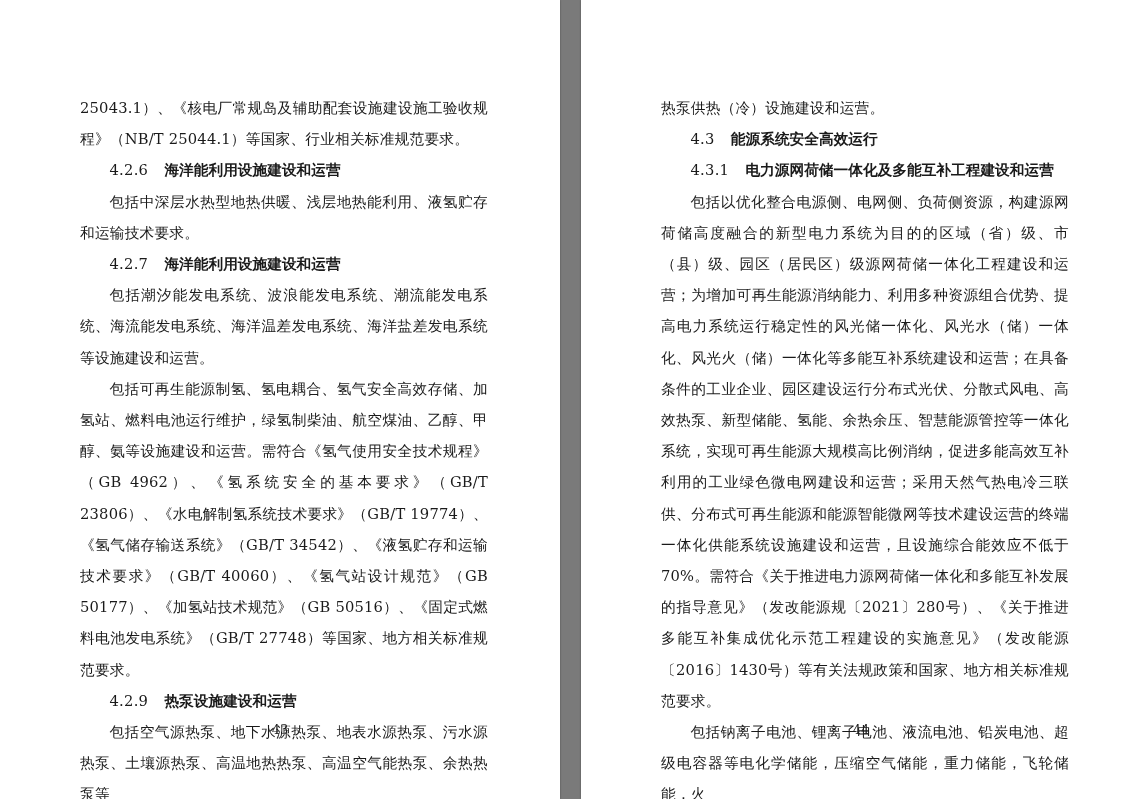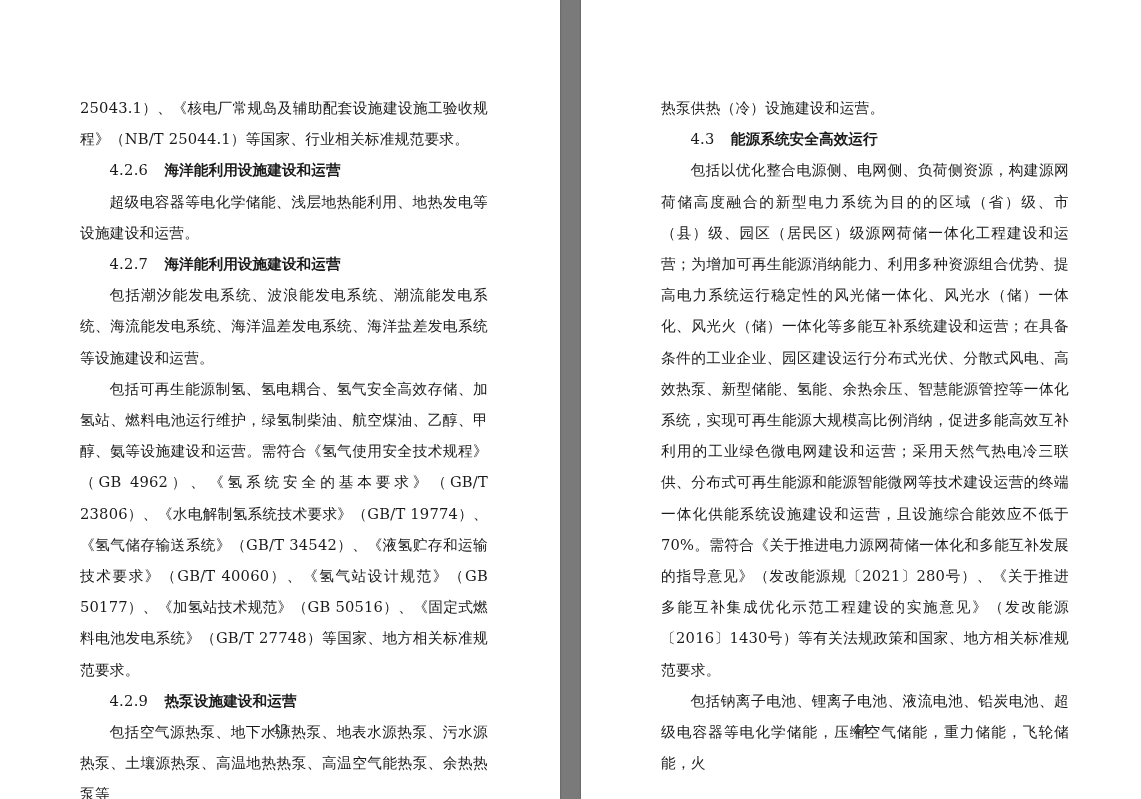--- a/index.html
+++ b/index.html
@@ -79,21 +79,21 @@
 
   <div class="page">
     <div class="page-inner">
 
       <p class="para">25043.1）、《核电厂常规岛及辅助配套设施建设施工验收规程》（NB/T 25044.1）等国家、行业相关标准规范要求。</p>
 
       <div class="heading">
         <span class="num">4.2.6</span><span class="title">海洋能利用设施建设和运营</span>
       </div>
 
-      <p class="para indent2">超级电容器等电化学储能、浅层地热能利用、地热发电等设施建设和运营。</p>
+      <p class="para indent2">包括中深层水热型地热供暖、浅层地热能利用、液氢贮存和运输技术要求。</p>
 
       <div class="heading">
         <span class="num">4.2.7</span><span class="title">海洋能利用设施建设和运营</span>
       </div>
 
       <p class="para indent2">包括潮汐能发电系统、波浪能发电系统、潮流能发电系统、海流能发电系统、海洋温差发电系统、海洋盐差发电系统等设施建设和运营。</p>
 
 
       <p class="para indent2">包括可再生能源制氢、氢电耦合、氢气安全高效存储、加氢站、燃料电池运行维护，绿氢制柴油、航空煤油、乙醇、甲醇、氨等设施建设和运营。需符合《氢气使用安全技术规程》（GB 4962）、《氢系统安全的基本要求》（GB/T 23806）、《水电解制氢系统技术要求》（GB/T 19774）、《氢气储存输送系统》（GB/T 34542）、《液氢贮存和运输技术要求》（GB/T 40060）、《氢气站设计规范》（GB 50177）、《加氢站技术规范》（GB 50516）、《固定式燃料电池发电系统》（GB/T 27748）等国家、地方相关标准规范要求。</p>
 
@@ -109,20 +109,23 @@
 
   <div class="page">
     <div class="page-inner">
 
       <p class="para">热泵供热（冷）设施建设和运营。</p>
 
       <div class="heading">
         <span class="num">4.3</span><span class="title">能源系统安全高效运行</span>
       </div>
 
+      <div class="heading">
+        <span class="num">4.3.1</span><span class="title">电力源网荷储一体化及多能互补工程建设和运营</span>
+      </div>
 
       <p class="para indent2">包括以优化整合电源侧、电网侧、负荷侧资源，构建源网荷储高度融合的新型电力系统为目的的区域（省）级、市（县）级、园区（居民区）级源网荷储一体化工程建设和运营；为增加可再生能源消纳能力、利用多种资源组合优势、提高电力系统运行稳定性的风光储一体化、风光水（储）一体化、风光火（储）一体化等多能互补系统建设和运营；在具备条件的工业企业、园区建设运行分布式光伏、分散式风电、高效热泵、新型储能、氢能、余热余压、智慧能源管控等一体化系统，实现可再生能源大规模高比例消纳，促进多能高效互补利用的工业绿色微电网建设和运营；采用天然气热电冷三联供、分布式可再生能源和能源智能微网等技术建设运营的终端一体化供能系统设施建设和运营，且设施综合能效应不低于70%。需符合《关于推进电力源网荷储一体化和多能互补发展的指导意见》（发改能源规〔2021〕280号）、《关于推进多能互补集成优化示范工程建设的实施意见》（发改能源〔2016〕1430号）等有关法规政策和国家、地方相关标准规范要求。</p>
 
 
       <p class="para indent2">包括钠离子电池、锂离子电池、液流电池、铅炭电池、超级电容器等电化学储能，压缩空气储能，重力储能，飞轮储能，火</p>
 
     </div>
     <div class="pagenum">44</div>
   </div>
 

